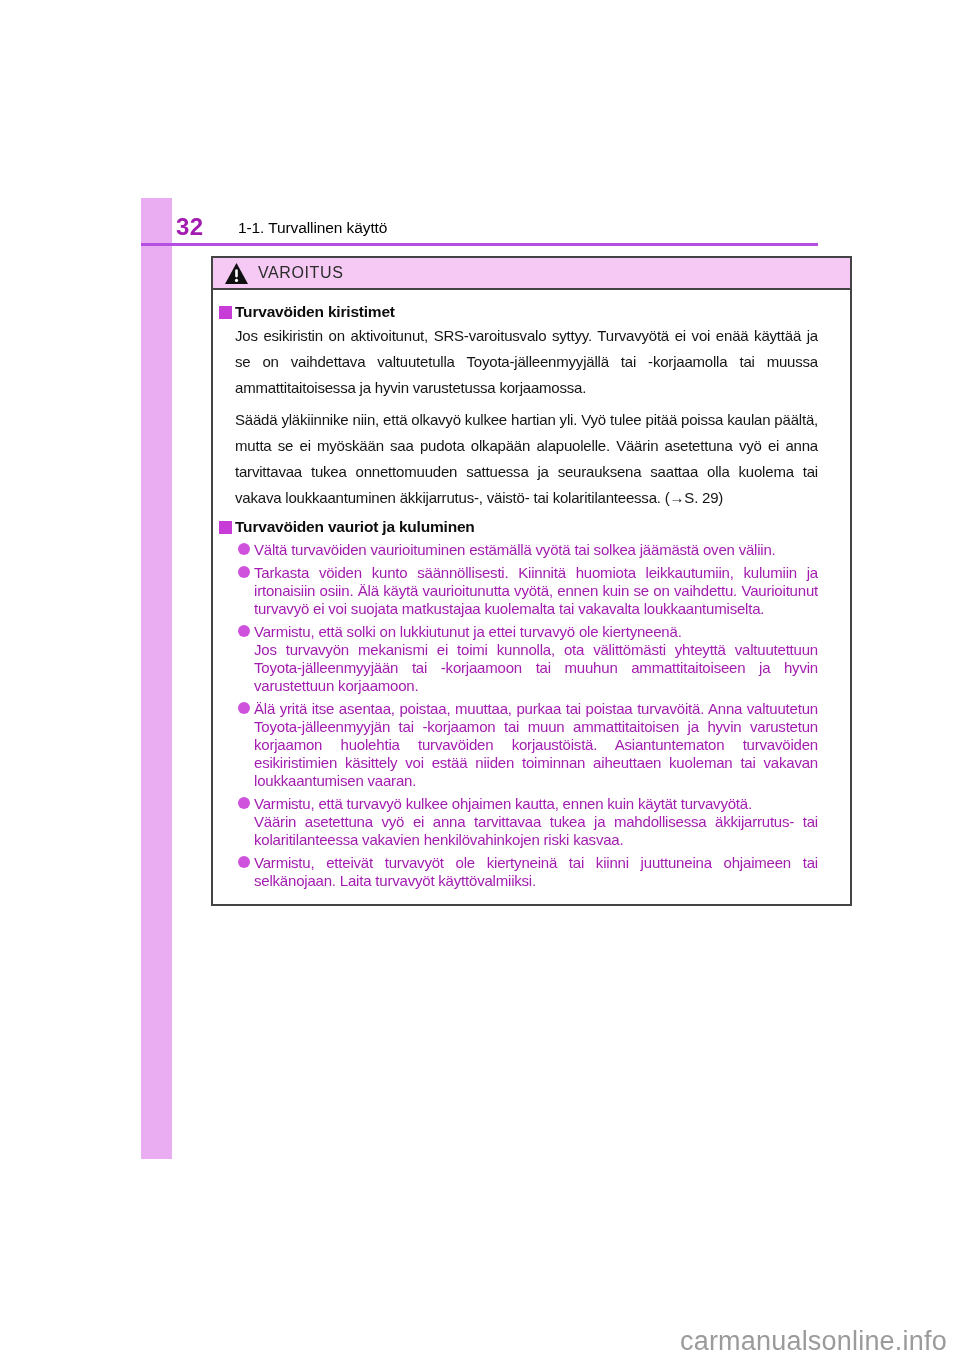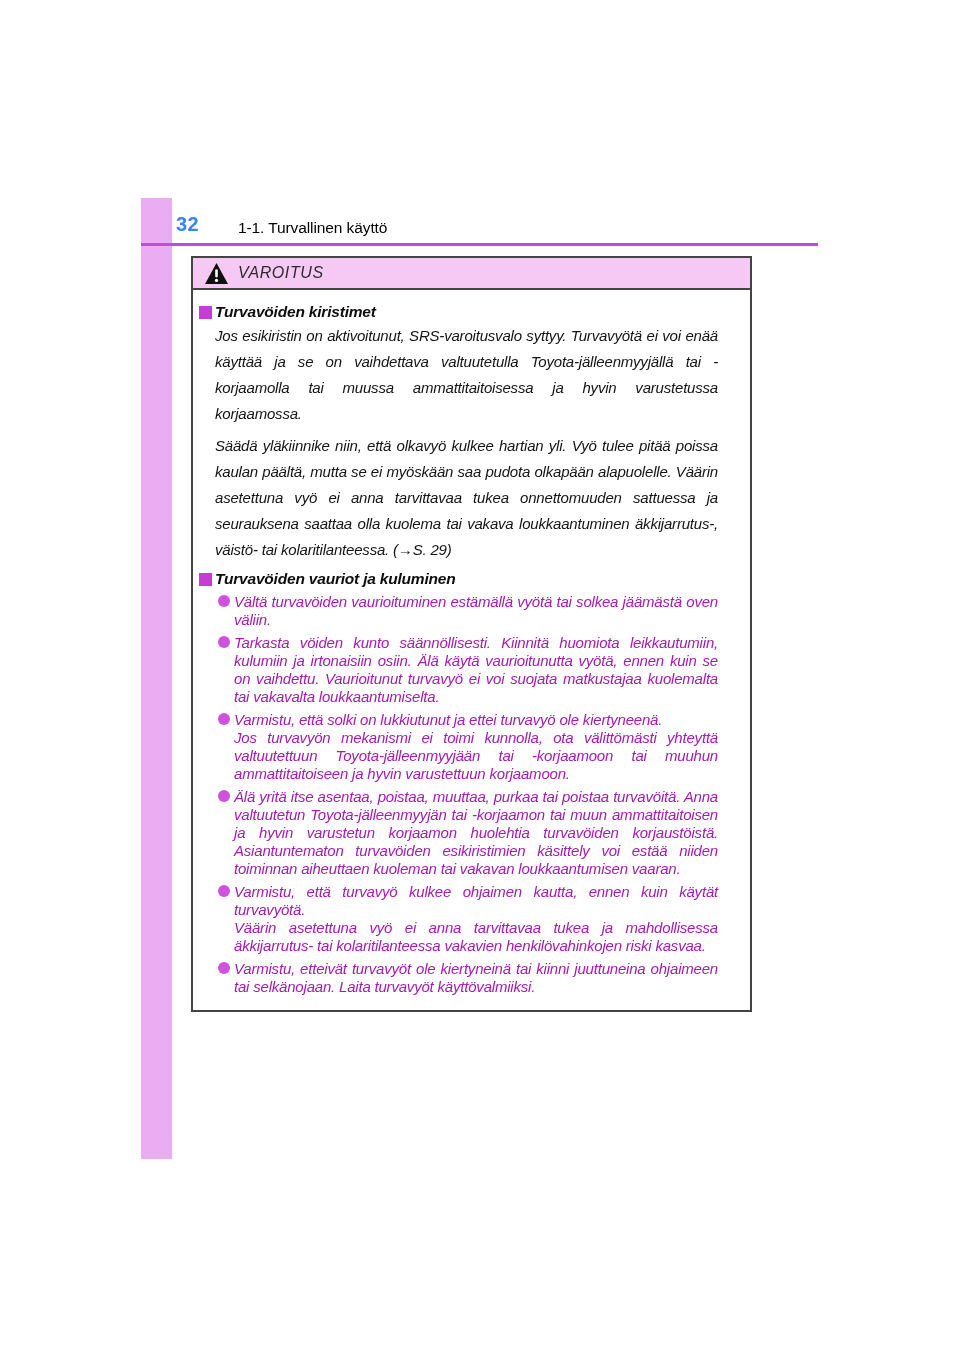--- a/index.html
+++ b/index.html
@@ -15,46 +15,45 @@
 
   .sidebar-accent {
     position: absolute;
     left: 141px; top: 198px;
     width: 31px; height: 961px;
     background: var(--sidebar, #ebadf2);
   }
   .page-number {
     position: absolute;
     left: 176px; top: 213px;
-    font-size: 20px; font-weight: bold;
+    font-size: 24px; font-weight: bold;
     letter-spacing: 0.5px;
-    color: #3b82f6;
+    color: #a21caf;
   }
   .chapter-header {
     position: absolute;
     left: 238px; top: 219px;
     font-size: 15.5px;
     letter-spacing: -0.1px;
     color: #000000;
   }
   .header-rule {
     position: absolute;
     left: 141px; top: 243px;
     width: 677px; height: 3px;
     background: var(--rule, #b44fe2);
   }
 
   .warning-box {
     position: absolute;
-    left: 191px; top: 256px;
-    width: 561px;
+    left: 211px; top: 256px;
+    width: 641px;
     box-sizing: border-box;
     border: 2px solid var(--box-border, #444444);
     background: #ffffff;
-    font-style: italic;
   }
   .warning-title-bar {
     height: 30px;
     background: var(--warning-bg, #f5c9f3);
     border-bottom: 2px solid var(--box-border, #444444);
     display: flex;
     align-items: center;
     padding-left: 12px;
   }
   .warning-triangle { flex: none; display: block; }
@@ -181,14 +180,15 @@
 Väärin asetettuna vyö ei anna tarvittavaa tukea ja mahdollisessa äkkijarrutus- tai kolaritilanteessa vakavien henkilövahinkojen riski kasvaa.</span>
       </div>
       <div class="wbullet">
         <span class="dot"></span>
         <span class="btext">Varmistu, etteivät turvavyöt ole kiertyneinä tai kiinni juuttuneina ohjaimeen tai selkänojaan. Laita turvavyöt käyttövalmiiksi.</span>
       </div>
 
     </div>
   </div>
 
+  <div class="watermark">carmanualsonline.info</div>
 
 </div>
 
 </body></html>

